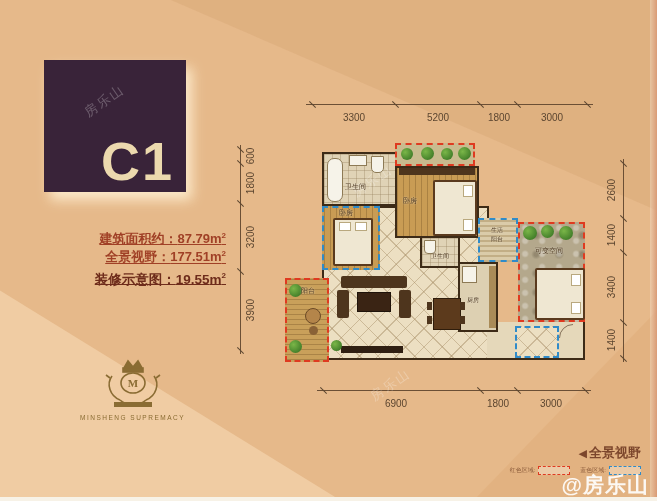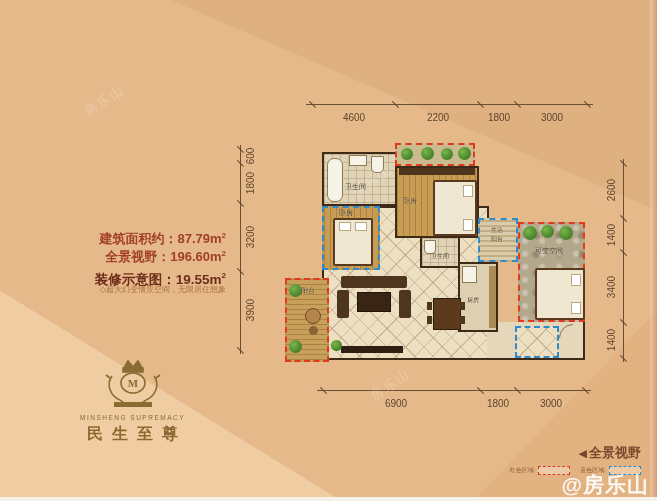--- a/index.html
+++ b/index.html
@@ -12,21 +12,21 @@
   .edge-right{position:absolute;top:0;right:0;width:7px;height:100%;background:linear-gradient(to right,rgba(255,255,255,.25),#d99b76);}
   .edge-bottom{position:absolute;left:0;bottom:0;width:100%;height:4px;background:#f7f2e7;}
 
   
   .c1box{position:absolute;left:44px;top:60px;width:142px;height:132px;background:#392339;
     box-shadow:6px 8px 12px rgba(253,236,206,.95);display:flex;align-items:flex-end;justify-content:flex-end;}
   .c1box span{color:#ecd9ae;font-size:54px;font-weight:bold;letter-spacing:2px;padding:0 12px 4px 0;line-height:1;}
 
   
   .areas{position:absolute;left:38px;top:228px;width:188px;text-align:right;}
-  .area-line{font-size:13px;line-height:15px;color:#a04026;font-weight:bold;white-space:nowrap;}
+  .area-line{font-size:13px;line-height:15px;color:#a04026;font-weight:bold;white-space:nowrap;text-decoration:underline;}
   .area-line.strong{font-size:13.5px;color:#6e2c1b;margin-top:3px;}
   .area-line sup{font-size:8px;}
   .features{position:absolute;left:30px;top:284px;width:196px;text-align:right;}
   .feat{font-size:8px;line-height:11.5px;color:#aa7340;white-space:nowrap;}
 
   
   .logo{position:absolute;left:40px;top:356px;width:185px;text-align:center;color:#8a6c33;}
   .logo svg{display:block;margin:0 auto;}
   .logo-en{font-size:6.5px;letter-spacing:1.5px;margin-top:2px;color:#8a6c33;}
   .logo-cn{font-size:16px;letter-spacing:9px;margin-top:3px;padding-left:9px;color:#8a6a30;font-weight:bold;}
@@ -78,52 +78,53 @@
   .wm-faint{position:absolute;font-size:13px;color:rgba(255,255,255,.26);transform:rotate(-35deg);letter-spacing:2px;}
 </style>
 </head>
 <body>
 
 <div class="stage">
   <div class="bg-light"></div>
   <div class="bg-dark"></div>
   <div class="bg-fold"></div>
 
+  <div class="c1box">
+    <span>C1</span>
+  </div>
 
   <div class="areas">
     <div class="area-line">
       <span>建筑面积约：</span><span>87.79</span><span>m</span><sup>2</sup>
     </div>
     <div class="area-line">
-      <span>全景视野：</span><span>196.60</span><span>m</span><sup>2</sup>
+      <span>全景视野：</span><span>177.51</span><span>m</span><sup>2</sup>
     </div>
     <div class="area-line strong">
       <span>装修示意图：</span><span>19.55</span><span>m</span><sup>2</sup>
     </div>
   </div>
 
   <div class="features">
-    <div class="feat">◇超大幻变情景空间，无限居住想象</div>
   </div>
 
   <div class="logo">
     <svg width="66" height="56" viewBox="0 0 66 56">
       <g fill="none" stroke="#8a6c33" stroke-width="1.6">
         <path d="M24 12 L28 5 L33 11 L38 5 L42 12" fill="#8a6c33"></path>
         <rect x="23" y="12" width="20" height="4" fill="#8a6c33"></rect>
         <ellipse cx="33" cy="27" rx="12" ry="10"></ellipse>
         <path d="M12 20 C6 28 10 40 20 44 M54 20 C60 28 56 40 46 44"></path>
         <path d="M20 44 C26 50 40 50 46 44"></path>
         <path d="M10 22 l-4 -3 M56 22 l4 -3"></path>
         <rect x="14" y="46" width="38" height="5" fill="#8a6c33" stroke="none"></rect>
       </g>
       <text x="33" y="31" text-anchor="middle" font-size="11" fill="#8a6c33" font-weight="bold" font-family="Liberation Serif, serif">M</text>
     </svg>
     <div class="logo-en">MINSHENG SUPREMACY</div>
-    <div class="logo-cn">民生至尊</div>
   </div>
 
   <div class="plan">
 
     <div class="room diamond wallb" style="left:39px;top:66px;width:167px;height:154px;"></div>
 
     <div class="room plainfloor" style="left:204px;top:182px;width:98px;height:38px;border-bottom:2px solid #3d2b17;border-right:2px solid #3d2b17;"></div>
 
     <div class="room tile wallb" style="left:39px;top:12px;width:76px;height:54px;"></div>
     <div class="furn white-fixture" style="left:44px;top:18px;width:14px;height:42px;border-radius:7px;"></div>
@@ -198,22 +199,22 @@
     <div class="furn darkwood" style="left:177px;top:162px;width:5px;height:8px;"></div>
     <div class="furn darkwood" style="left:177px;top:176px;width:5px;height:8px;"></div>
   </div>
 
   <div class="dim dimh" style="left:306px;top:104px;width:287px;"></div>
   <div class="tick" style="left:308px;top:104px;"></div>
   <div class="tick" style="left:391px;top:104px;"></div>
   <div class="tick" style="left:476px;top:104px;"></div>
   <div class="tick" style="left:513px;top:104px;"></div>
   <div class="tick" style="left:583px;top:104px;"></div>
-  <div class="dimlab" style="left:354px;top:117px;">4600</div>
-  <div class="dimlab" style="left:438px;top:117px;">2200</div>
+  <div class="dimlab" style="left:354px;top:117px;">3300</div>
+  <div class="dimlab" style="left:438px;top:117px;">5200</div>
   <div class="dimlab" style="left:499px;top:117px;">1800</div>
   <div class="dimlab" style="left:552px;top:117px;">3000</div>
 
   <div class="dim dimv" style="left:240px;top:145px;height:209px;"></div>
   <div class="tick" style="left:236px;top:149px;"></div>
   <div class="tick" style="left:236px;top:163px;"></div>
   <div class="tick" style="left:236px;top:203px;"></div>
   <div class="tick" style="left:236px;top:271px;"></div>
   <div class="tick" style="left:236px;top:350px;"></div>
   <div class="dimlab rot" style="left:250px;top:156px;">600</div>

